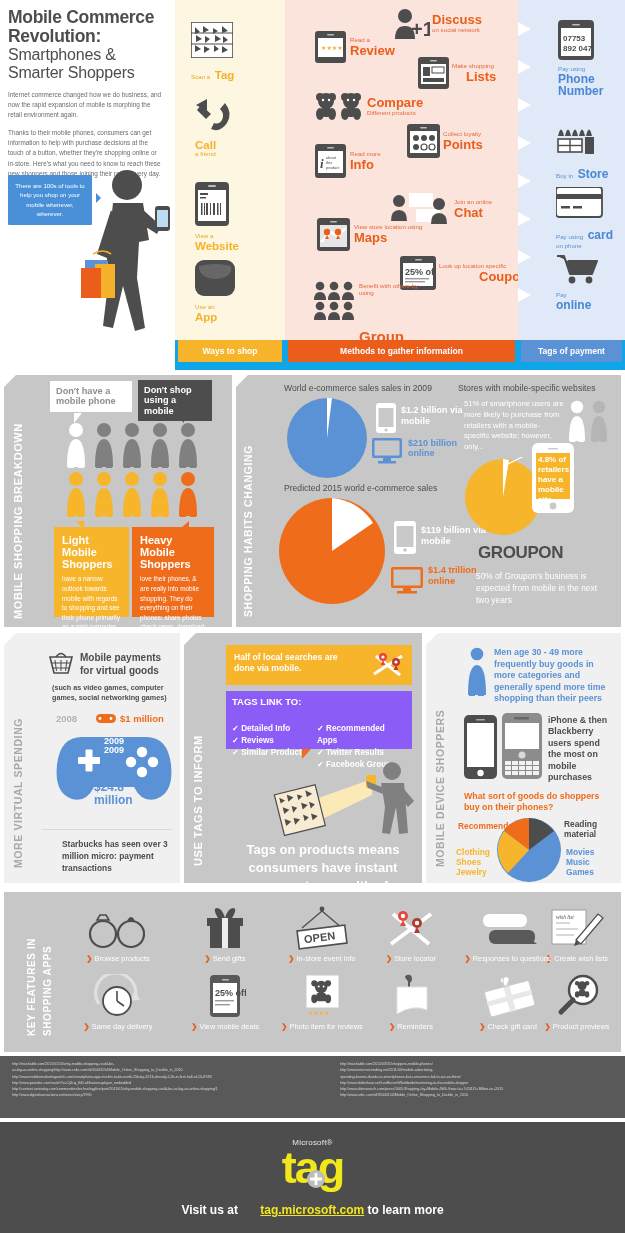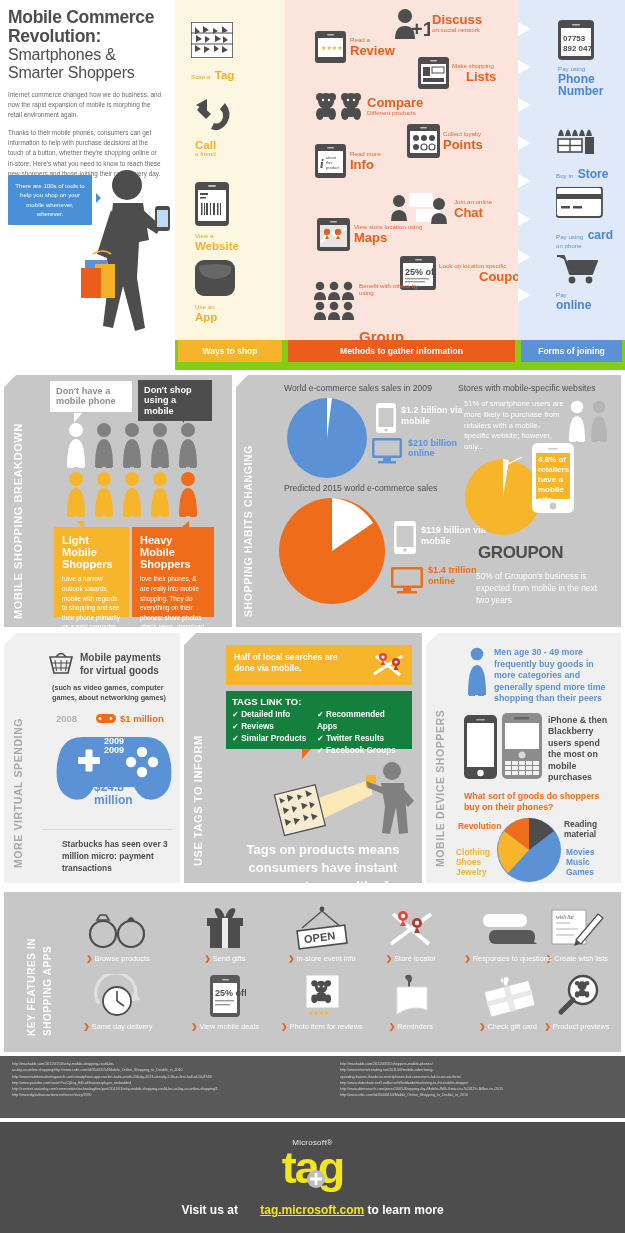--- a/index.html
+++ b/index.html
@@ -6,21 +6,21 @@
   body {
     width: 625px; height: 1233px;
     font-family: "Liberation Sans", sans-serif;
     background: #ffffff;
     overflow: hidden;
     position: relative;
   }
   .page { width: 625px; height: 1233px; position: relative; background:#fff; }
 
   
-  .hero { position: relative; width: 625px; height: 370px; background:#84cc16; }
+  .hero { position: relative; width: 625px; height: 370px; background:#0ea5e9; }
   .hero-left { position:absolute; left:0; top:0; width:175px; height:370px; background:#fff; padding:8px 10px 0 8px; }
   .title-main { font-size: 17.5px; font-weight: bold; color:#4d4d4d; line-height: 1.08; letter-spacing:-0.3px;}
   .title-sub { font-size: 16px; font-weight: normal; color:#4d4d4d; line-height:1.12; letter-spacing:-0.2px;}
   .hero-para { font-size: 6.4px; color:#6b6b6b; line-height:1.62; margin-top:8px; }
   .hero-para + .hero-para { margin-top:7px; }
 
   .callout { position:absolute; left:8px; top:175px; width:84px; background:#4a90d9; color:#fff;
              font-size:6.1px; line-height:1.55; text-align:center; padding:6px 5px; border-radius:1px; }
   .callout:after { content:""; position:absolute; right:-9px; top:18px; border:5px solid transparent;
                    border-left-color:#4a90d9; border-right:0; }
@@ -481,21 +481,21 @@
         </svg>
         <div style="margin-top:1px;">
           <div class="lbl-sm b-sm">Pay</div>
           <div class="lbl-lg b-lg" style="font-size:12px;">online</div>
         </div>
       </div>
     </div>
 
     <div class="bar bar-ways">Ways to shop</div>
     <div class="bar bar-method">Methods to gather information</div>
-    <div class="bar bar-pay">Forms of joining</div>
+    <div class="bar bar-pay">Tags of payment</div>
   </div>
 
   <div class="row2">
 
     <div class="panel p-breakdown">
       <div class="fold"></div>
       <div class="vtitle" style="left:8px; top:14px; height:230px; font-size:11px;">MOBILE SHOPPING BREAKDOWN</div>
 
       <div class="bubble bub-white" style="left:46px; top:6px; width:82px; font-size:9.2px;">Don't have a mobile phone</div>
       <div class="bub-tail" style="left:70px; top:38px; border-width:10px 8px 0 0; border-color:#fff transparent transparent transparent;"></div>
@@ -675,21 +675,21 @@
       <svg style="position:absolute; left:44px; top:18px;" width="26" height="24">
         <path d="M2 6 L24 6 L20 22 L6 22 Z" fill="none" stroke="#4d4d4d" stroke-width="1.6"></path>
         <path d="M8 6 q5 -7 10 0" fill="none" stroke="#4d4d4d" stroke-width="1.6"></path>
         <line x1="7" y1="9" x2="8.5" y2="20" stroke="#4d4d4d" stroke-width="1"></line>
         <line x1="13" y1="9" x2="13" y2="20" stroke="#4d4d4d" stroke-width="1"></line>
         <line x1="19" y1="9" x2="17.5" y2="20" stroke="#4d4d4d" stroke-width="1"></line>
         <line x1="3.5" y1="12" x2="22.5" y2="12" stroke="#4d4d4d" stroke-width="1"></line>
         <line x1="4.5" y1="17" x2="21" y2="17" stroke="#4d4d4d" stroke-width="1"></line>
       </svg>
       <div style="position:absolute; left:76px; top:19px; width:94px; font-size:10px; font-weight:bold; color:#4d4d4d; line-height:1.25;">Mobile payments for virtual goods</div>
-      <div style="position:absolute; left:48px; top:50px; width:120px; font-size:7.2px; font-weight:bold; color:#4d4d4d; line-height:1.45;">(such as video games, computer games, about networking games)</div>
+      <div style="position:absolute; left:48px; top:50px; width:120px; font-size:7.2px; font-weight:bold; color:#4d4d4d; line-height:1.45;">(such as video games, computer games, social networking games)</div>
 
       <div style="position:absolute; left:52px; top:80px; font-size:9.5px; font-weight:bold; color:#b3b3b3;">2008</div>
       <svg style="position:absolute; left:92px; top:79px;" width="20" height="13">
         <rect x="0" y="2" width="20" height="9" rx="4.5" fill="#ef6c1b"></rect>
         <circle cx="4" cy="6.5" r="1.4" fill="#fff"></circle>
           <circle cx="15" cy="6.5" r="1.4" fill="#fff"></circle>
       </svg>
       <div style="position:absolute; left:116px; top:80px; font-size:9.5px; font-weight:bold; color:#ef6c1b;">$1 million</div>
 
       <svg style="position:absolute; left:48px; top:98px;" width="124" height="76">
@@ -726,23 +726,23 @@
               <circle cx="13" cy="7" r="1.6" fill="#fff"></circle>
             </g>
           <g>
               <circle cx="26" cy="12" r="4" fill="#c0392b"></circle>
               <path d="M26 15 l-2.4 5 l4.8 0z" fill="#c0392b"></path>
               <circle cx="26" cy="12" r="1.6" fill="#fff"></circle>
             </g>
         </svg>
       </div>
 
-      <div style="position:absolute; left:42px; top:58px; width:186px; height:58px; background:#15803d; padding:5px 6px;">
+      <div style="position:absolute; left:42px; top:58px; width:186px; height:58px; background:#8b5cf6; padding:5px 6px;">
         <div style="font-size:9.5px; font-weight:bold; color:#fff;">TAGS LINK TO:</div>
-        <div style="display:flex; gap:6px; margin-top:2px;">
+        <div style="display:flex; gap:6px; margin-top:16px;">
           <div style="width:80px;">
             <div style="font-size:8.2px; font-weight:bold; color:#fff; line-height:1.45;">
               <div><span style="color:#fff;">✓</span> <span>Detailed Info</span></div>
               <div><span style="color:#fff;">✓</span> <span>Reviews</span></div>
               <div><span style="color:#fff;">✓</span> <span>Similar Products</span></div>
             </div>
           </div>
           <div>
             <div style="font-size:8.2px; font-weight:bold; color:#fff; line-height:1.45;">
               <div><span style="color:#fff;">✓</span> <span>Recommended  Apps</span></div>
@@ -826,21 +826,21 @@
 
       <div style="position:absolute; left:38px; top:158px; width:146px; font-size:8.8px; font-weight:bold; color:#ef6c1b; line-height:1.3;">What sort of goods do shoppers buy on their phones?</div>
 
       <svg style="position:absolute; left:70px; top:184px;" width="66" height="66">
         <circle cx="33" cy="33" r="32" fill="#5b92d6"></circle>
         <path d="M33 33 L33 1 A32 32 0 0 1 58 14 Z" fill="#4d4d4d"></path>
         <path d="M33 33 L33 1 A32 32 0 0 0 8 14 Z" fill="#ef6c1b"></path>
         <path d="M33 33 L8 14 A32 32 0 0 0 12 56 Z" fill="#f7b52c"></path>
       </svg>
 
-      <div style="position:absolute; left:32px; top:188px; font-size:8.4px; font-weight:bold; color:#ef6c1b;">Revolution</div>
+      <div style="position:absolute; left:32px; top:188px; font-size:8.4px; font-weight:bold; color:#ef6c1b;">Recommended</div>
       <div style="position:absolute; left:138px; top:186px; width:48px; font-size:8.4px; font-weight:bold; color:#4d4d4d; line-height:1.2;">Reading material</div>
       <div style="position:absolute; left:30px; top:214px; width:42px; font-size:8.4px; font-weight:bold; color:#f7b52c; line-height:1.2;">Clothing Shoes Jewelry</div>
       <div style="position:absolute; left:140px; top:214px; width:48px; font-size:8.4px; font-weight:bold; color:#5b92d6; line-height:1.2;">Movies Music Games</div>
     </div>
   </div>
 
   <div class="row4">
     <div class="fold"></div>
     <div class="vtitle" style="left:22px; top:16px; height:128px; font-size:10px;">KEY FEATURES IN</div>
     <div class="vtitle" style="left:38px; top:16px; height:128px; font-size:10px;">SHOPPING APPS</div>

